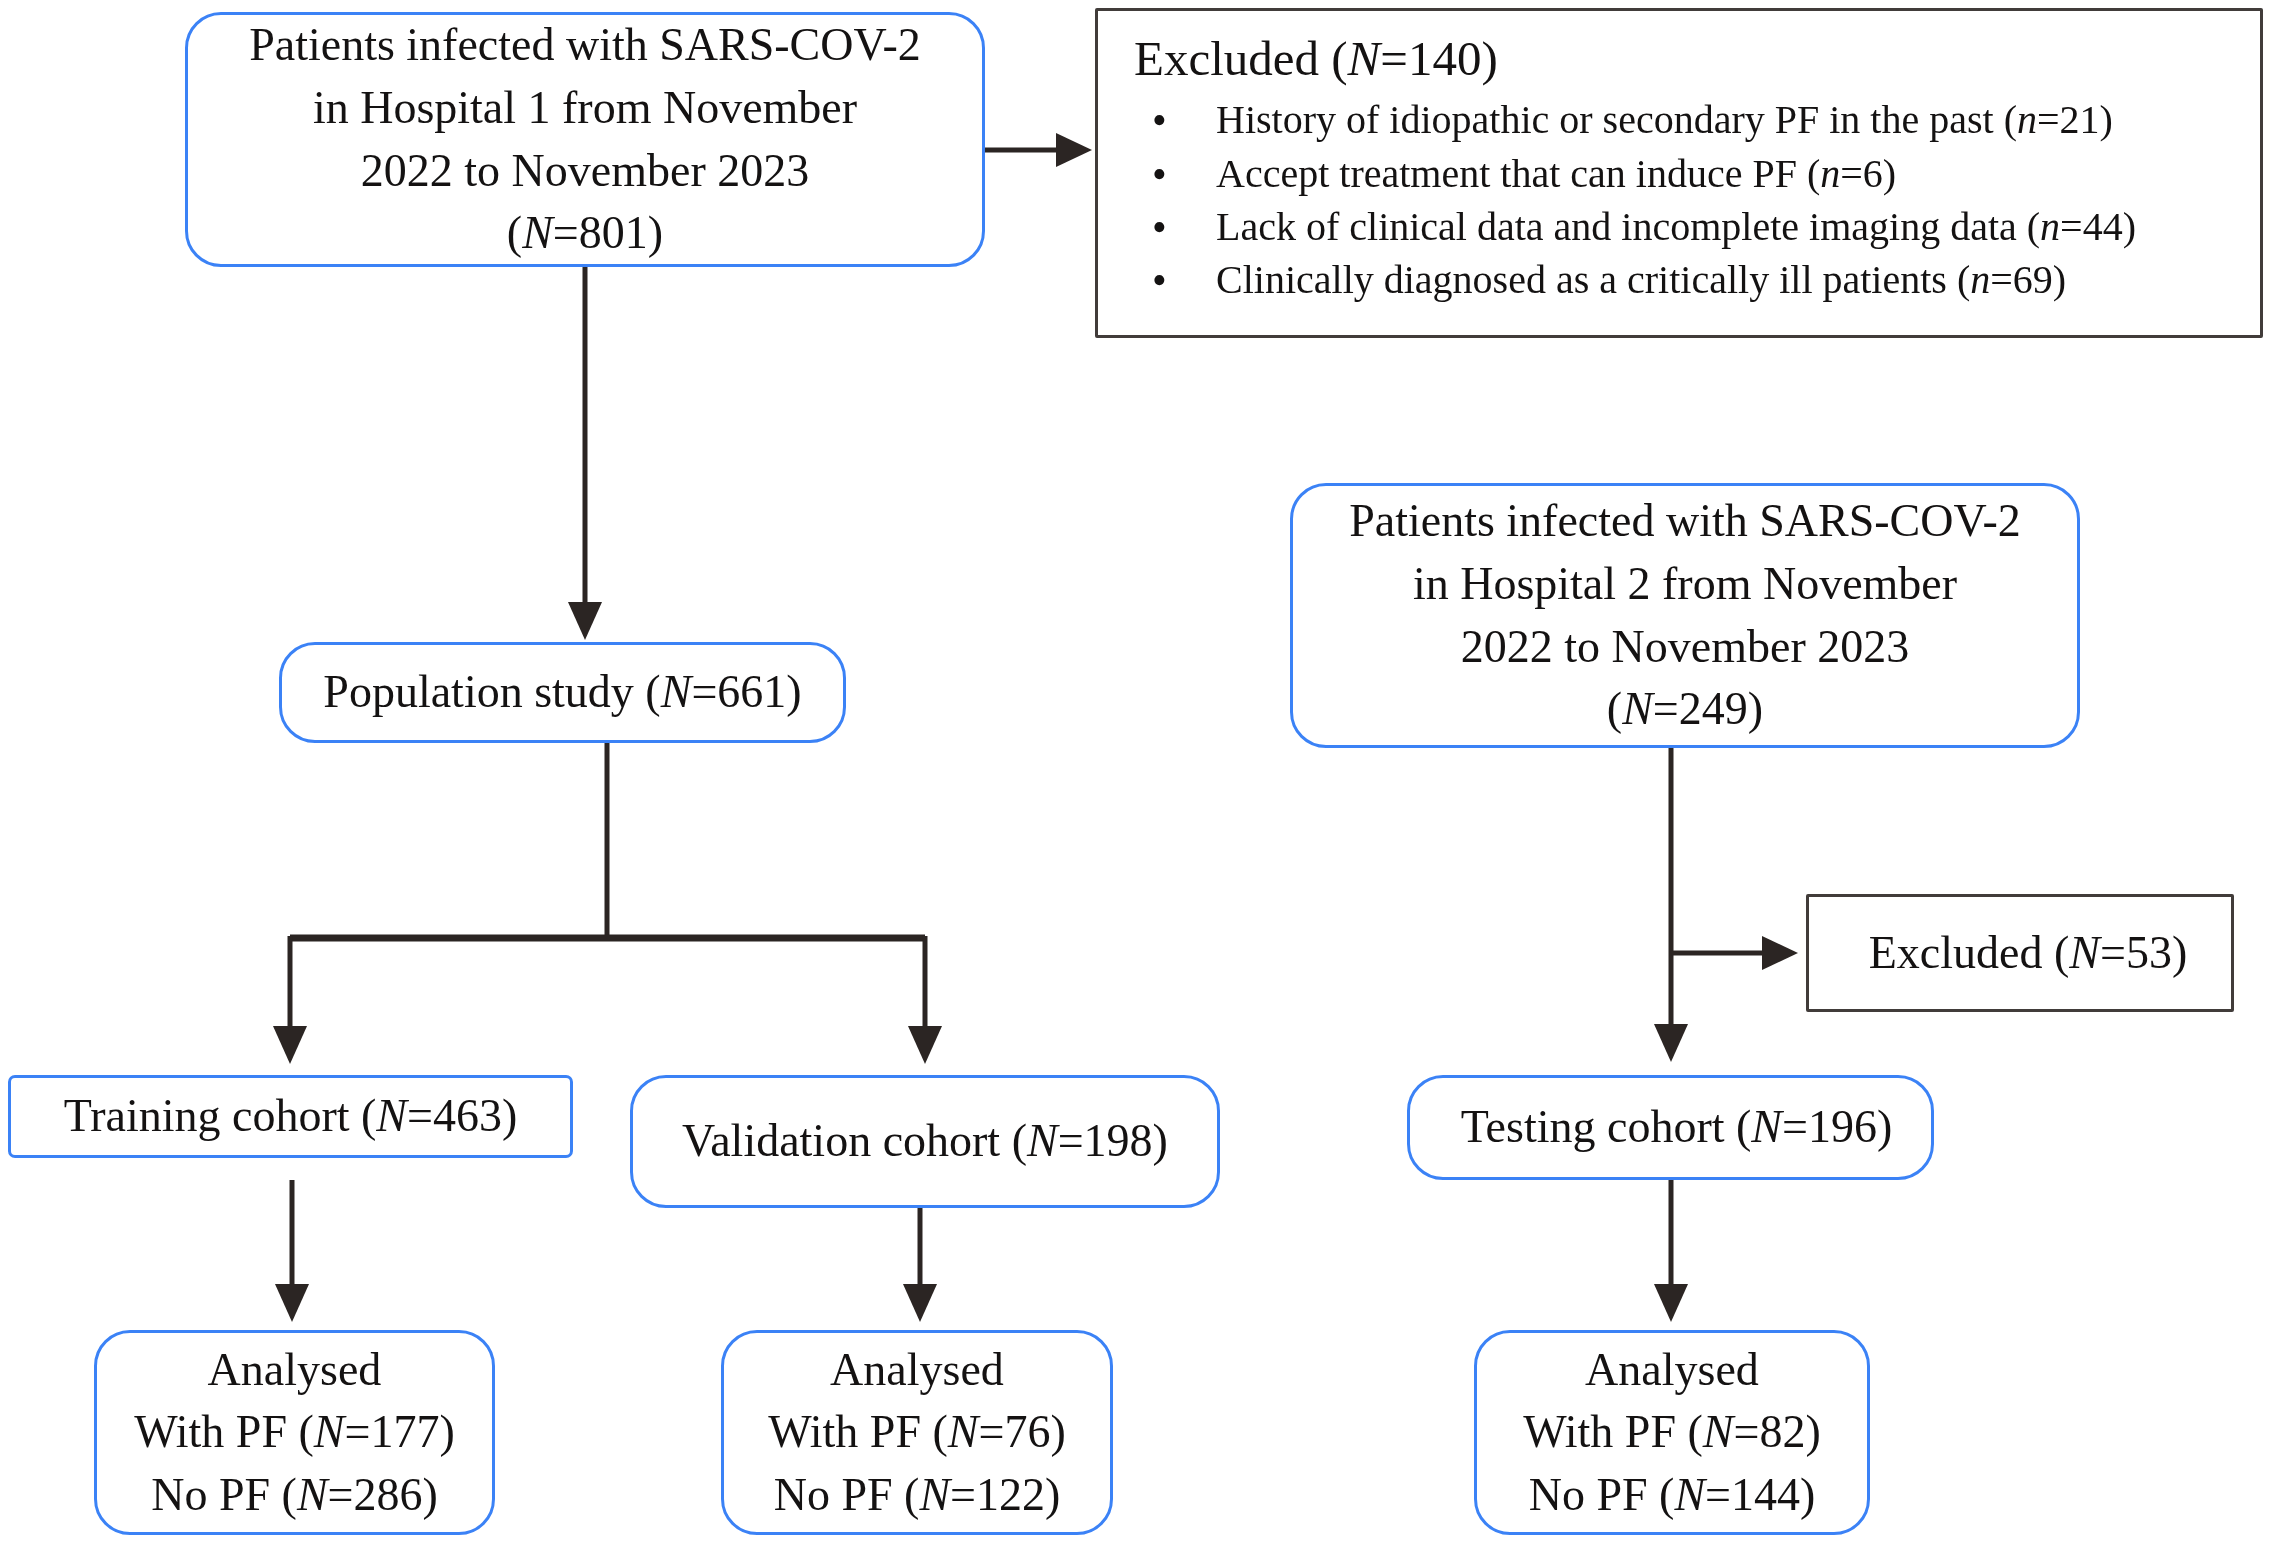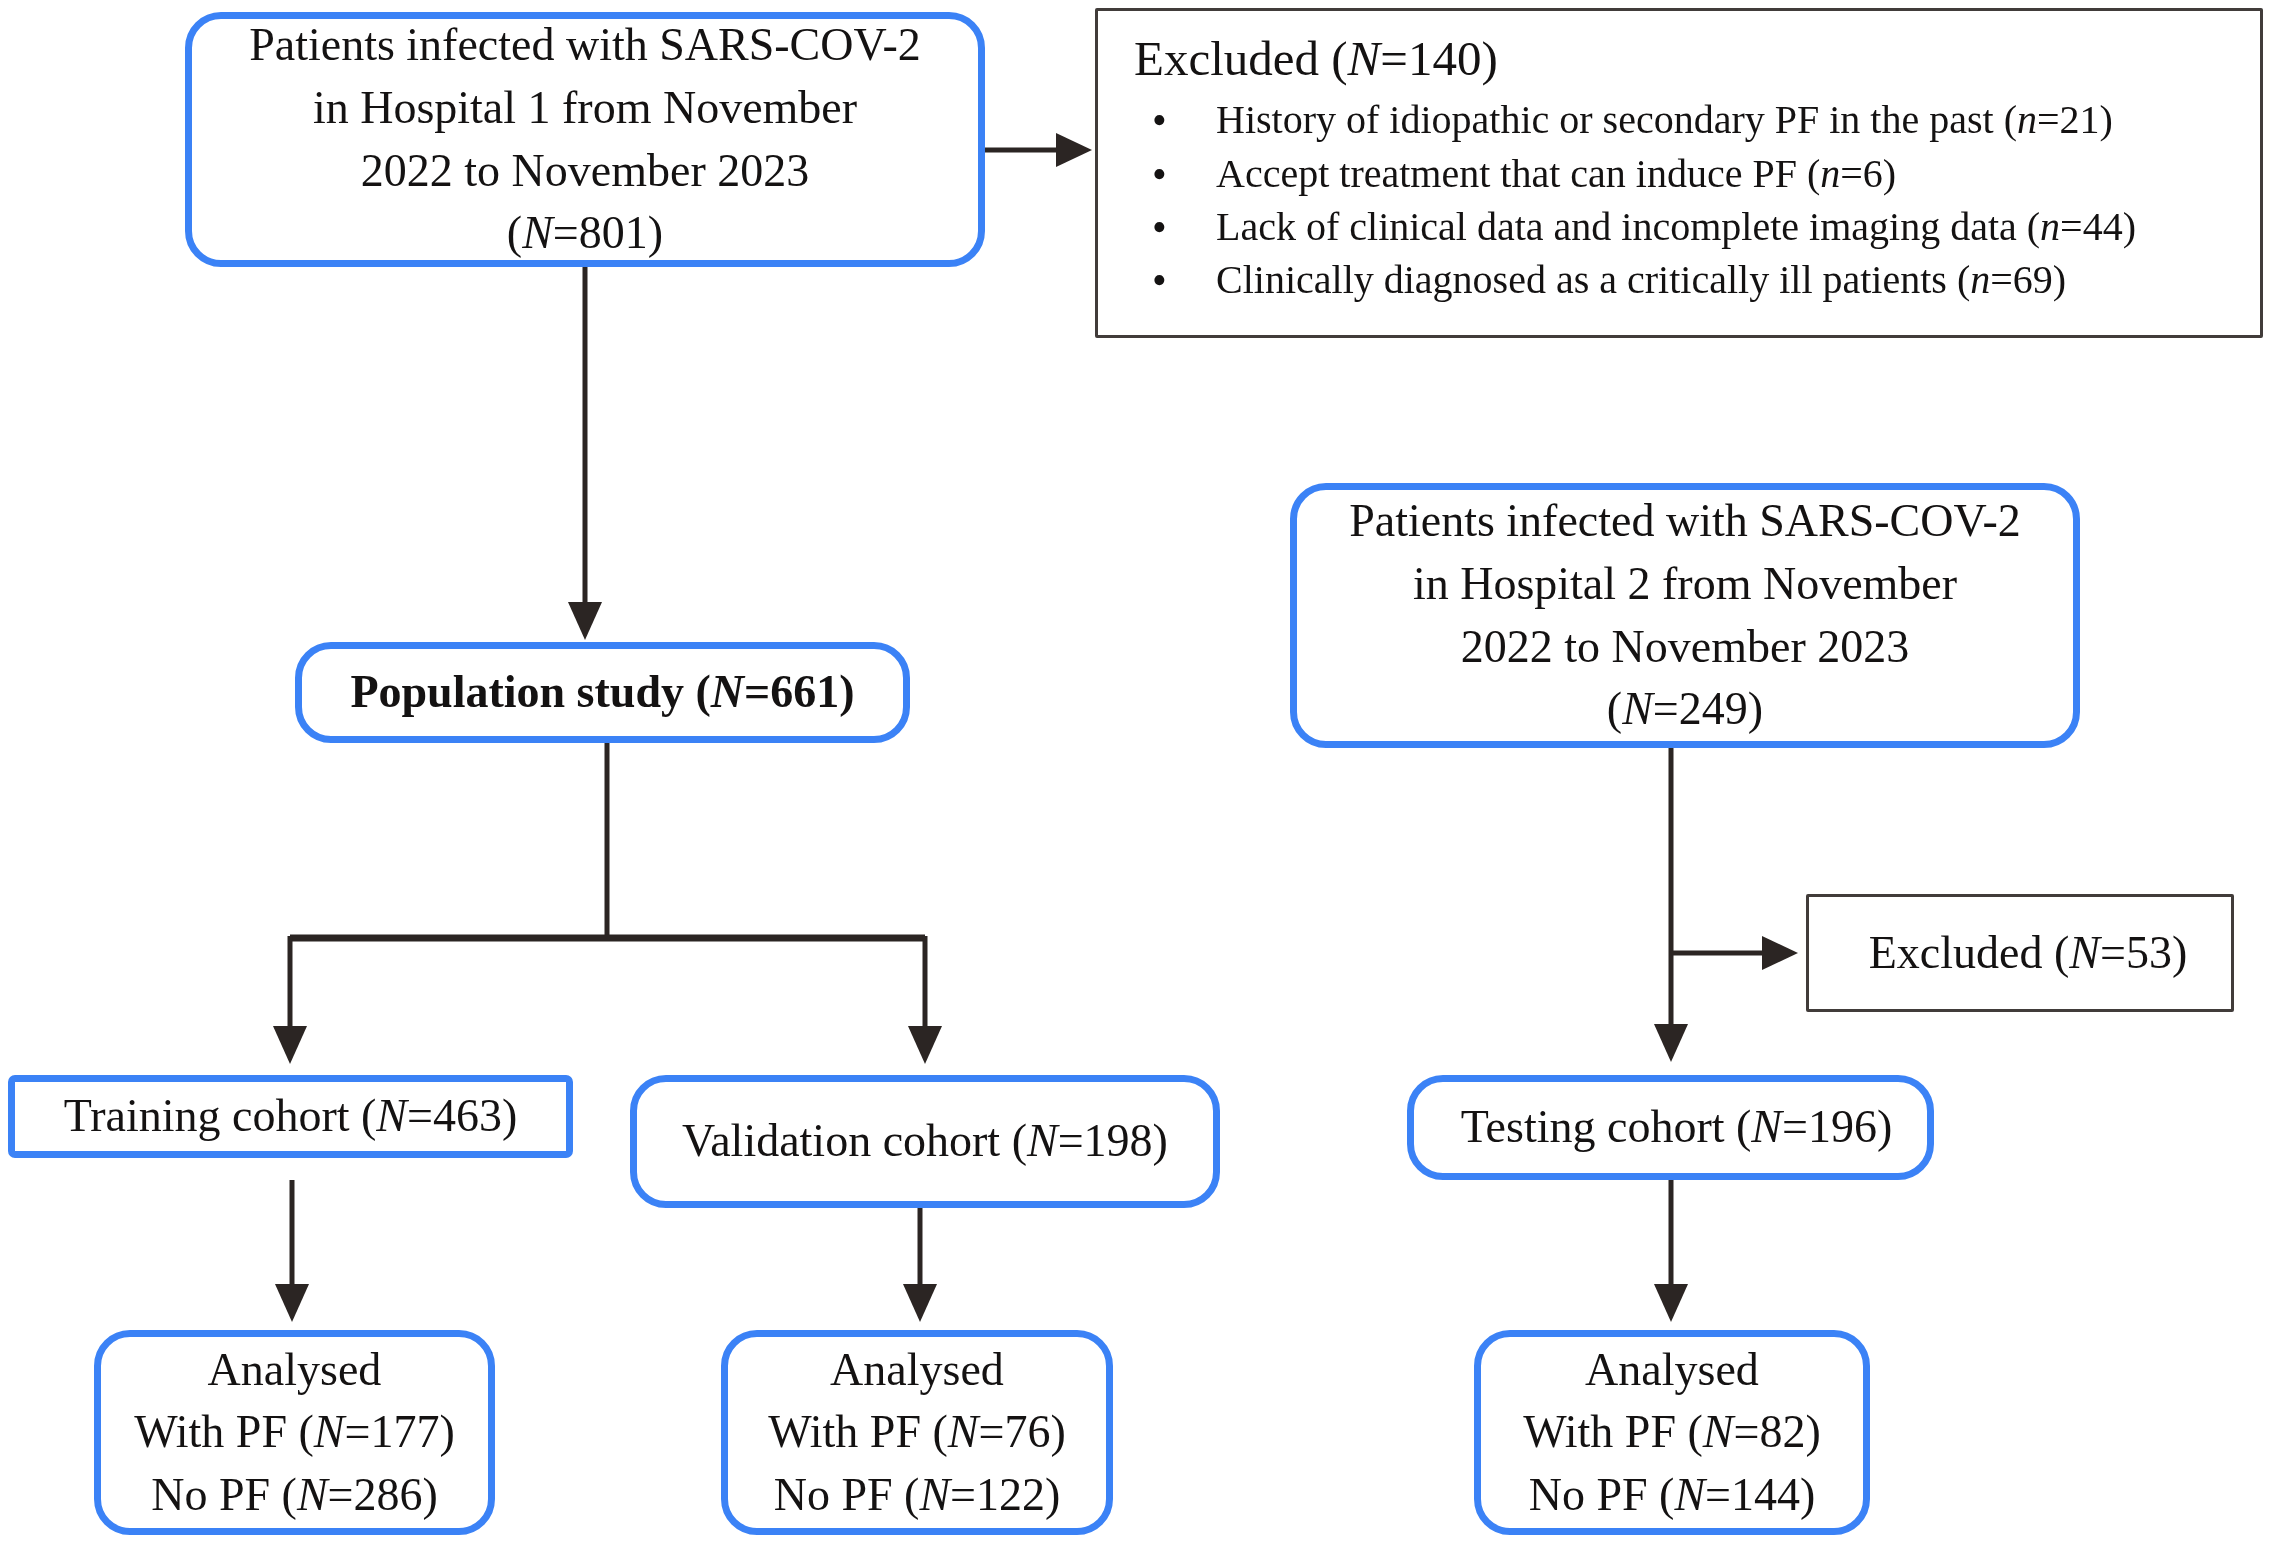--- a/index.html
+++ b/index.html
@@ -26,21 +26,21 @@
   .box {
     position: absolute;
     box-sizing: border-box;
     background: #ffffff;
     display: flex;
     align-items: center;
     justify-content: center;
     text-align: center;
   }
   .rounded {
-    border: 7px solid #3b82f6;
+    border: 3px solid #3b82f6;
     border-radius: 36px;
   }
   .square {
     border: 3px solid #413c3a;
     border-radius: 2px;
     padding-left: 16px;
   }
   .box-text {
     white-space: pre-line;
     font-size: 46px;
@@ -129,21 +129,21 @@
   <div class="box square excluded-box" style="left:1095px; top:8px; width:1168px; height:330px;">
     <div class="excluded-title">Excluded (<i>N</i>=140)</div>
     <ul class="excluded-list">
       <li>History of idiopathic or secondary PF in the past (<i>n</i>=21)</li>
       <li>Accept treatment that can induce PF (<i>n</i>=6)</li>
       <li>Lack of clinical data and incomplete imaging data (<i>n</i>=44)</li>
       <li>Clinically diagnosed as a critically ill patients (<i>n</i>=69)</li>
     </ul>
   </div>
 
-  <div class="box rounded single-line" style="left:295px; top:642px; width:615px; height:101px;font-weight:bold;">
+  <div class="box rounded single-line" style="left:279px; top:642px; width:567px; height:101px;">
     <div class="box-text">Population study (<i>N</i>=661)</div>
   </div>
 
   <div class="box rounded" style="left:1290px; top:483px; width:790px; height:265px;">
     <div class="box-text">Patients infected with SARS-COV-2
 in Hospital 2 from November
 2022 to November 2023
 (<i>N</i>=249)</div>
   </div>
 

